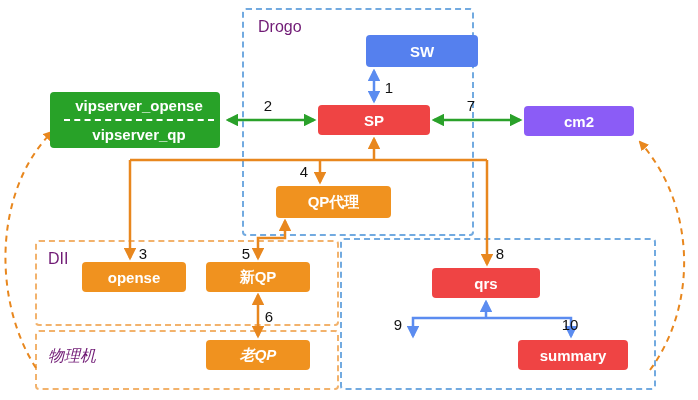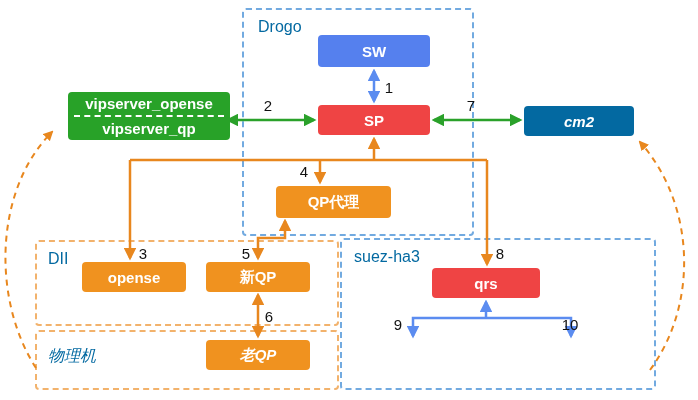--- a/index.html
+++ b/index.html
@@ -2,28 +2,28 @@
 <html><head>
 <meta charset="utf-8">
 <style>
   html,body{margin:0;padding:0;background:#ffffff;}
   #canvas{
     position:relative;width:698px;height:400px;background:#ffffff;overflow:hidden;
     font-family:"Liberation Sans","DejaVu Sans",sans-serif;
   }
   .container-box{position:absolute;border:2px dashed #72aae0;border-radius:4px;background:transparent;}
   .container-box.orange{border-color:#f2b26c;}
-  .container-label{position:absolute;font-size:16px;color:#0369a1;white-space:nowrap;}
+  .container-label{position:absolute;font-size:16px;color:#701a75;white-space:nowrap;}
   .node{
     position:absolute;border-radius:4px;color:#ffffff;font-size:15px;font-weight:bold;
     display:flex;align-items:center;justify-content:center;white-space:nowrap;
   }
   .node.blue{background:#ef4444;}
-  .node.sw-blue{background:#5580ee;}
-  .node.green{background:#0369a1;font-style:italic;}
+  .node.sw-blue{background:#5580ee;margin-left:48px;}
+  .node.green{background:#8b5cf6;}
   .node.orange{background:#f0921f;}
   .vip-box{
     position:absolute;background:#28a228;border-radius:4px;color:#fff;font-weight:bold;
     font-size:15px;display:flex;flex-direction:column;
   }
   .vip-row{flex:1;display:flex;align-items:center;justify-content:center;}
   .vip-sep{border-top:2px dashed #ffffff;height:0;margin:0 6px;}
   .edge-label{
     position:absolute;font-size:15px;color:#111111;transform:translate(-50%,-50%);
     white-space:nowrap;
@@ -38,21 +38,20 @@
   <div class="container-box" style="left:242px;top:8px;width:228px;height:224px;"></div>
   <div class="container-label" style="left:258px;top:18px;">Drogo</div>
 
   <div class="container-box orange" style="left:35px;top:240px;width:300px;height:82px;"></div>
   <div class="container-label" style="left:48px;top:250px;">DII</div>
 
   <div class="container-box orange" style="left:35px;top:330px;width:300px;height:56px;"></div>
   <div class="container-label" style="left:48px;top:346px;font-style:italic;">物理机</div>
 
   <div class="container-box" style="left:340px;top:238px;width:312px;height:148px;"></div>
-  <div class="container-label" style="left:354px;top:248px;">suez-ha3</div>
 
   <svg id="edges" width="698" height="400" viewBox="0 0 698 400">
     <defs>
       <marker id="arrB" orient="auto-start-reverse" markerWidth="5" markerHeight="5" refX="4" refY="2.5">
         <path d="M0,0 L5,2.5 L0,5 Z" fill="#5b8cf0"></path>
       </marker>
       <marker id="arrG" orient="auto-start-reverse" markerWidth="5" markerHeight="5" refX="4" refY="2.5">
         <path d="M0,0 L5,2.5 L0,5 Z" fill="#2aa12a"></path>
       </marker>
       <marker id="arrO" orient="auto-start-reverse" markerWidth="5" markerHeight="5" refX="4" refY="2.5">
@@ -81,39 +80,40 @@
     <path d="M 486,318 L 571,318 L 571,336" fill="none" stroke="#5b8cf0" stroke-width="2.5" marker-end="url(#arrB)"></path>
 
     <path d="M 36,368 C -8,300 -6,190 52,132" fill="none" stroke="#e8871e" stroke-width="2" stroke-dasharray="6 5" marker-end="url(#arrO)"></path>
     <path d="M 650,370 C 698,305 696,205 640,142" fill="none" stroke="#e8871e" stroke-width="2" stroke-dasharray="6 5" marker-end="url(#arrO)"></path>
   </svg>
 
   <div class="node sw-blue" style="left:318px;top:35px;width:112px;height:32px;">SW</div>
 
   <div class="node blue" style="left:318px;top:105px;width:112px;height:30px;">SP</div>
 
-  <div class="vip-box" style="left:68px;top:92px;width:162px;height:48px;">
+  <div class="vip-box" style="left:50px;top:92px;width:162px;height:56px;padding-left:8px;">
     <div class="vip-row">vipserver_opense</div>
     <div class="vip-sep"></div>
     <div class="vip-row">vipserver_qp</div>
   </div>
 
   <div class="node green" style="left:524px;top:106px;width:110px;height:30px;">cm2</div>
 
   <div class="node orange" style="left:276px;top:186px;width:115px;height:32px;">QP代理</div>
 
   <div class="node orange" style="left:206px;top:262px;width:104px;height:30px;">新QP</div>
 
   <div class="node orange" style="left:82px;top:262px;width:104px;height:30px;">opense</div>
 
   <div class="node orange" style="left:206px;top:340px;width:104px;height:30px;font-style:italic;">老QP</div>
 
   <div class="node blue" style="left:432px;top:268px;width:108px;height:30px;">qrs</div>
 
 
+  <div class="node blue" style="left:518px;top:340px;width:110px;height:30px;">summary</div>
 
   <div class="edge-label" style="left:389px;top:87px;">1</div>
   <div class="edge-label" style="left:268px;top:105px;">2</div>
   <div class="edge-label" style="left:143px;top:253px;">3</div>
   <div class="edge-label" style="left:304px;top:171px;">4</div>
   <div class="edge-label" style="left:246px;top:253px;">5</div>
   <div class="edge-label" style="left:269px;top:316px;">6</div>
   <div class="edge-label" style="left:471px;top:105px;">7</div>
   <div class="edge-label" style="left:500px;top:253px;">8</div>
   <div class="edge-label" style="left:398px;top:324px;">9</div>

